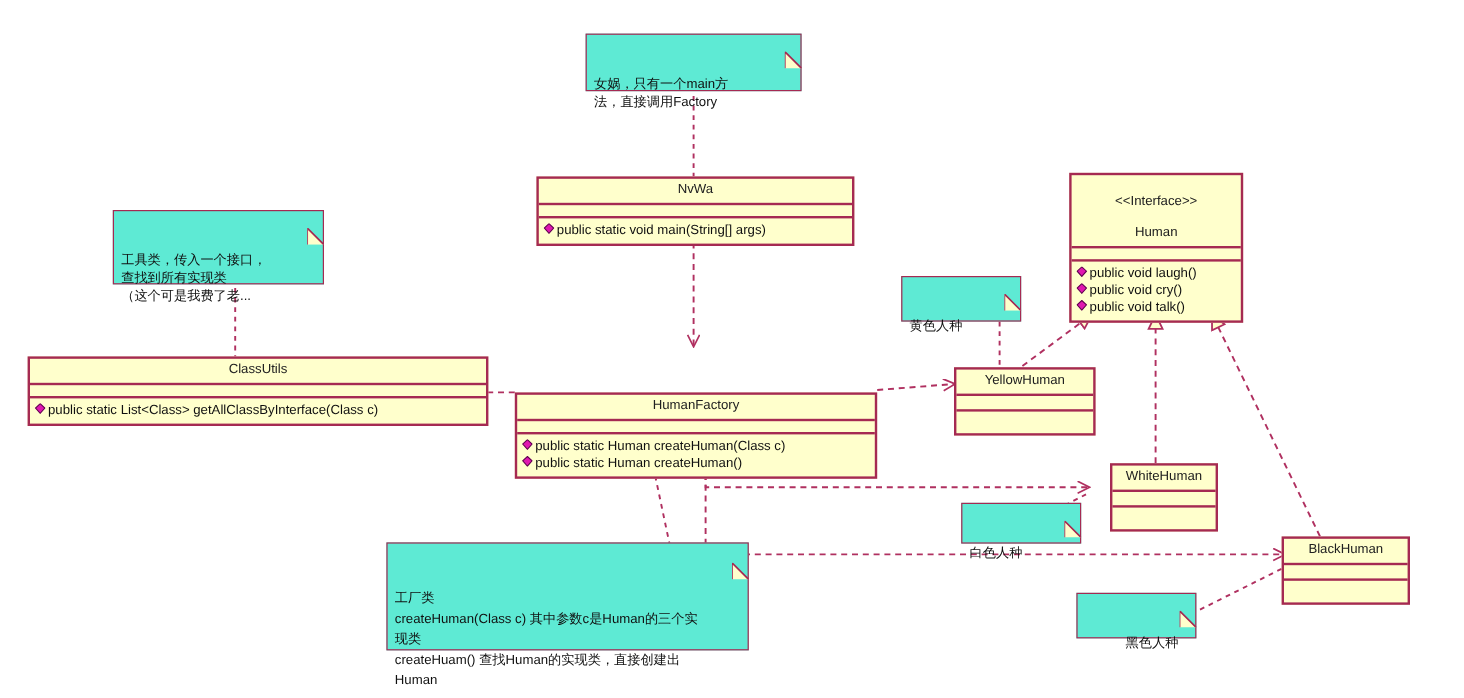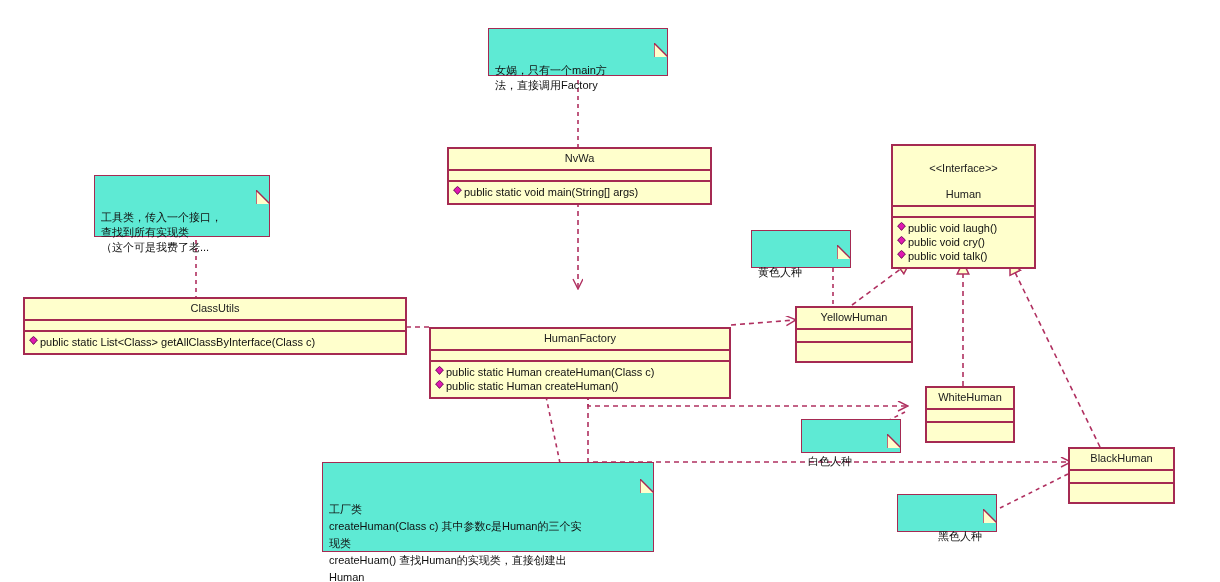--- a/index.html
+++ b/index.html
@@ -198,21 +198,21 @@
   <div class="uml-note" style="left:897px;top:494px;width:100px;height:38px;padding-left:40px;">
     <span class="fold">
       <svg width="14" height="14" viewBox="0 0 14 14">
         <path d="M0,0 L14,14 L0,14 Z" fill="#ffffcc" stroke="none"></path>
         <path d="M0,0 L14,14 M0,0 L0,14" fill="none" stroke="#a52a52" stroke-width="1.4"></path>
       </svg>
     </span>
     <span class="note-text">黑色人种</span>
   </div>
 
-  <div class="uml-note" style="left:322px;top:462px;width:332px;height:90px;line-height:17px;">
+  <div class="uml-note" style="left:322px;top:452px;width:302px;height:90px;line-height:17px;">
     <span class="fold">
       <svg width="14" height="14" viewBox="0 0 14 14">
         <path d="M0,0 L14,14 L0,14 Z" fill="#ffffcc" stroke="none"></path>
         <path d="M0,0 L14,14 M0,0 L0,14" fill="none" stroke="#a52a52" stroke-width="1.4"></path>
       </svg>
     </span>
     <span class="note-text">工厂类
 createHuman(Class c) 其中参数c是Human的三个实
 现类
 createHuam() 查找Human的实现类，直接创建出

